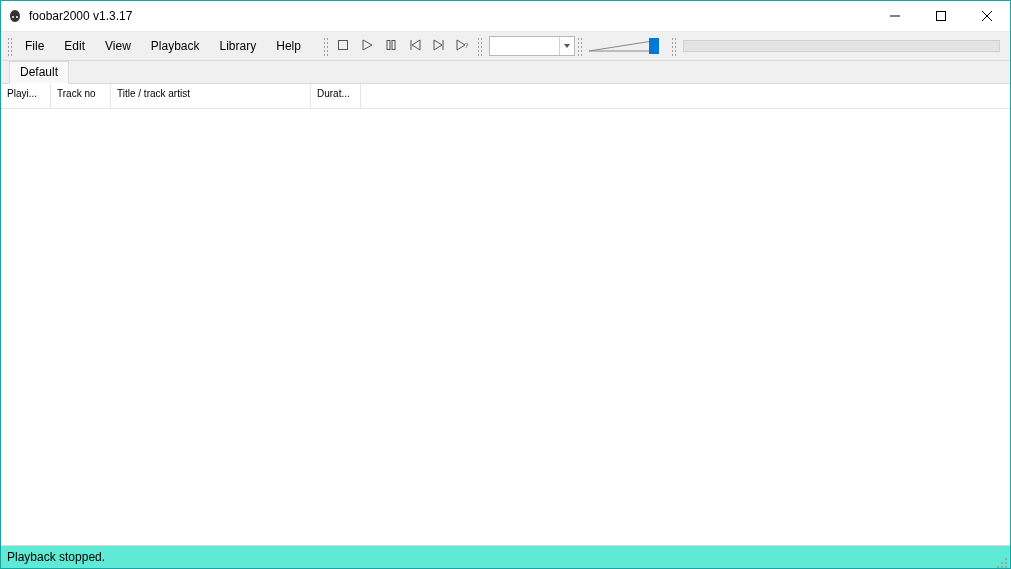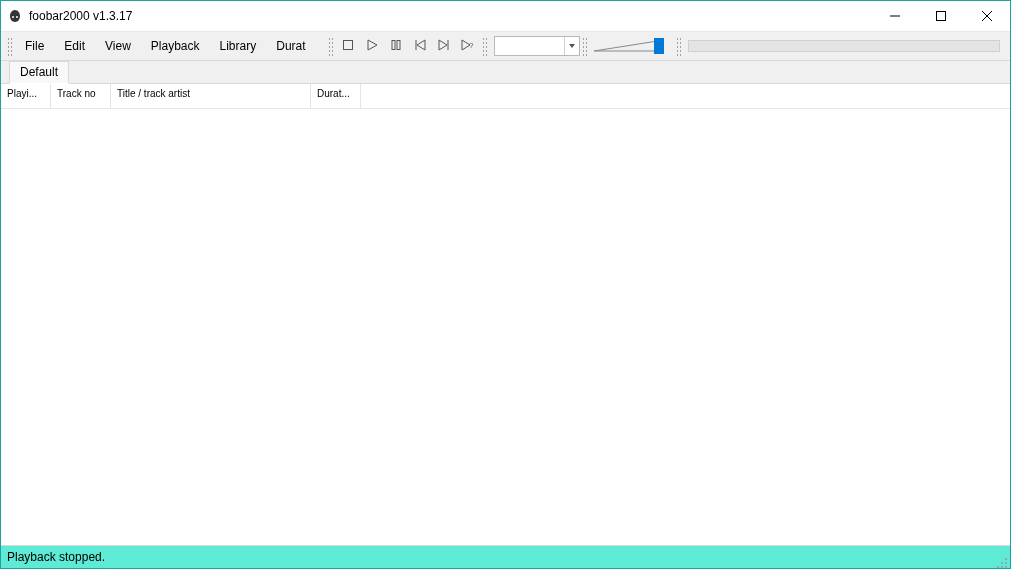--- a/index.html
+++ b/index.html
@@ -233,21 +233,21 @@
   </div>
 
   <div class="toolbar">
     <div class="grip"></div>
     <div class="menu">
       <div class="menu-item">File</div>
       <div class="menu-item">Edit</div>
       <div class="menu-item">View</div>
       <div class="menu-item">Playback</div>
       <div class="menu-item">Library</div>
-      <div class="menu-item">Durat</div>
+      <div class="menu-item">Help</div>
     </div>
 
     <div style="width:10px"></div>
     <div class="grip"></div>
 
     <div class="tbtn">
       <span>
         <svg width="12" height="12">
             <rect x="1.5" y="1.5" width="9" height="9" fill="none" stroke="#555" stroke-width="1"></rect>
           </svg>

